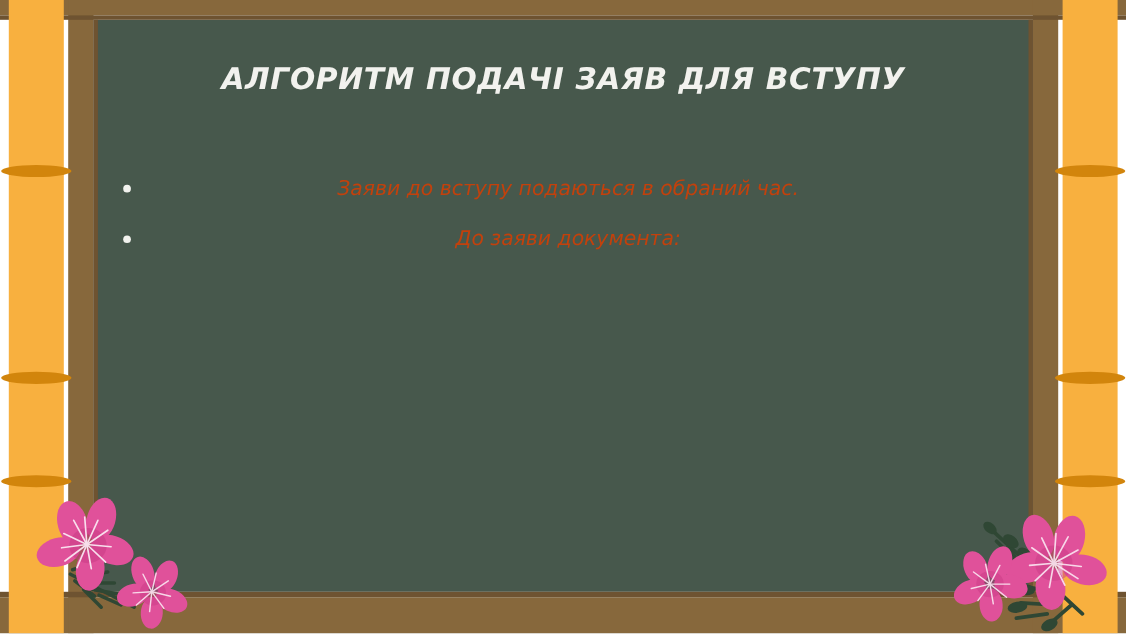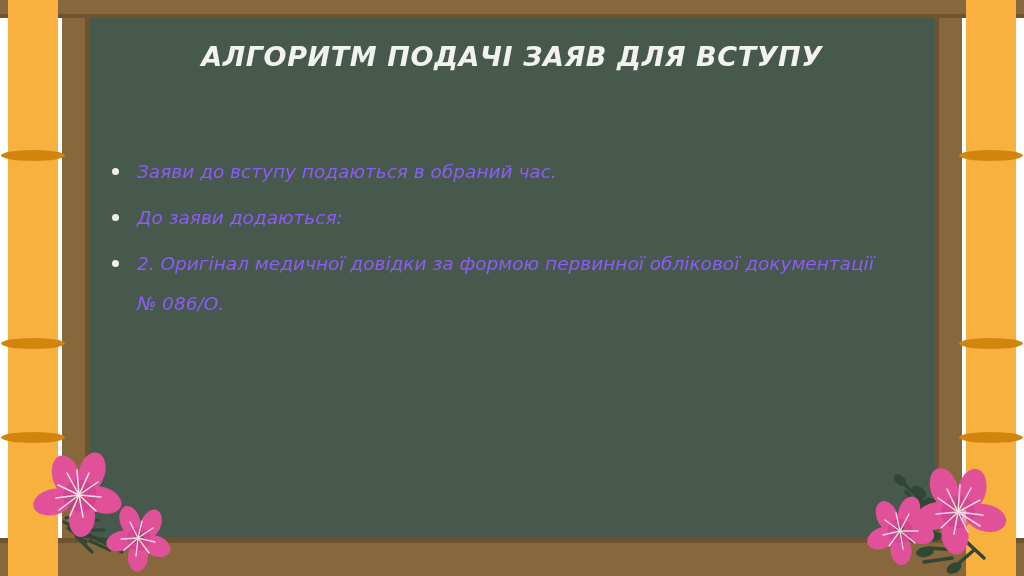--- a/index.html
+++ b/index.html
@@ -107,21 +107,21 @@
     height: 11px;
     left: -7px;
     background: var(--bamboo-node);
     border-radius: 50% / 50%;
   }
 
   
   .title {
     position: absolute;
     left: 110px;
-    top: 40px;
+    top: 56px;
     width: 804px;
     text-align: center;
     color: #f4f4f0;
     font-family: "DejaVu Sans", sans-serif;
     font-size: 27px;
     font-style: italic;
     font-weight: bold;
     line-height: 34px;
     letter-spacing: 0.6px;
     text-transform: uppercase;
@@ -184,24 +184,23 @@
   <div class="frame-right"></div>
   <div class="frame-top-shadow"></div>
   <div class="frame-bottom-shadow"></div>
   <div class="frame-left-shadow"></div>
   <div class="frame-right-shadow"></div>
 
   <div class="title" style="color: rgb(242, 242, 238);">
     <span class="title-line">Алгоритм подачі заяв для вступу</span>
   </div>
 
-  <ul class="bullets" style="color: #8b5cf6;">
+  <ul class="bullets" style="color: #c2410c; text-align: center;">
     <li>Заяви до вступу подаються в обраний час.</li>
-    <li>До заяви додаються:</li>
-    <li>2. Оригінал медичної довідки за формою первинної облікової документації № 086/О.</li>
+    <li>До заяви документа:</li>
   </ul>
 
   <div class="bamboo left">
     <div class="node" style="top:150px"></div>
     <div class="node" style="top:338px"></div>
     <div class="node" style="top:432px"></div>
   </div>
   <div class="bamboo right">
     <div class="node" style="top:150px"></div>
     <div class="node" style="top:338px"></div>

